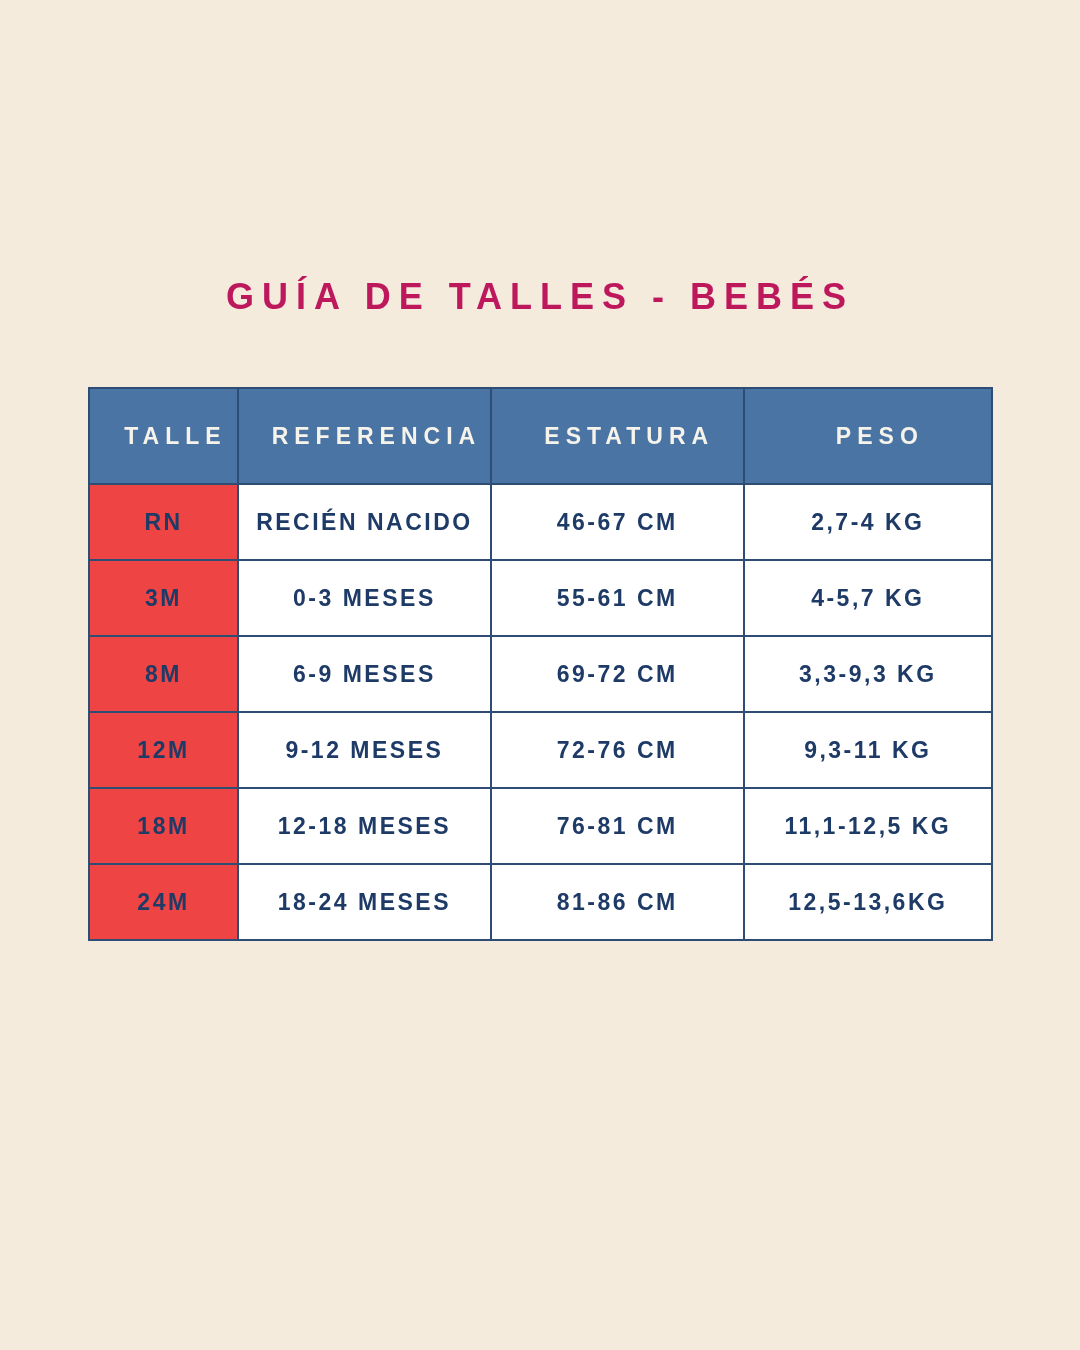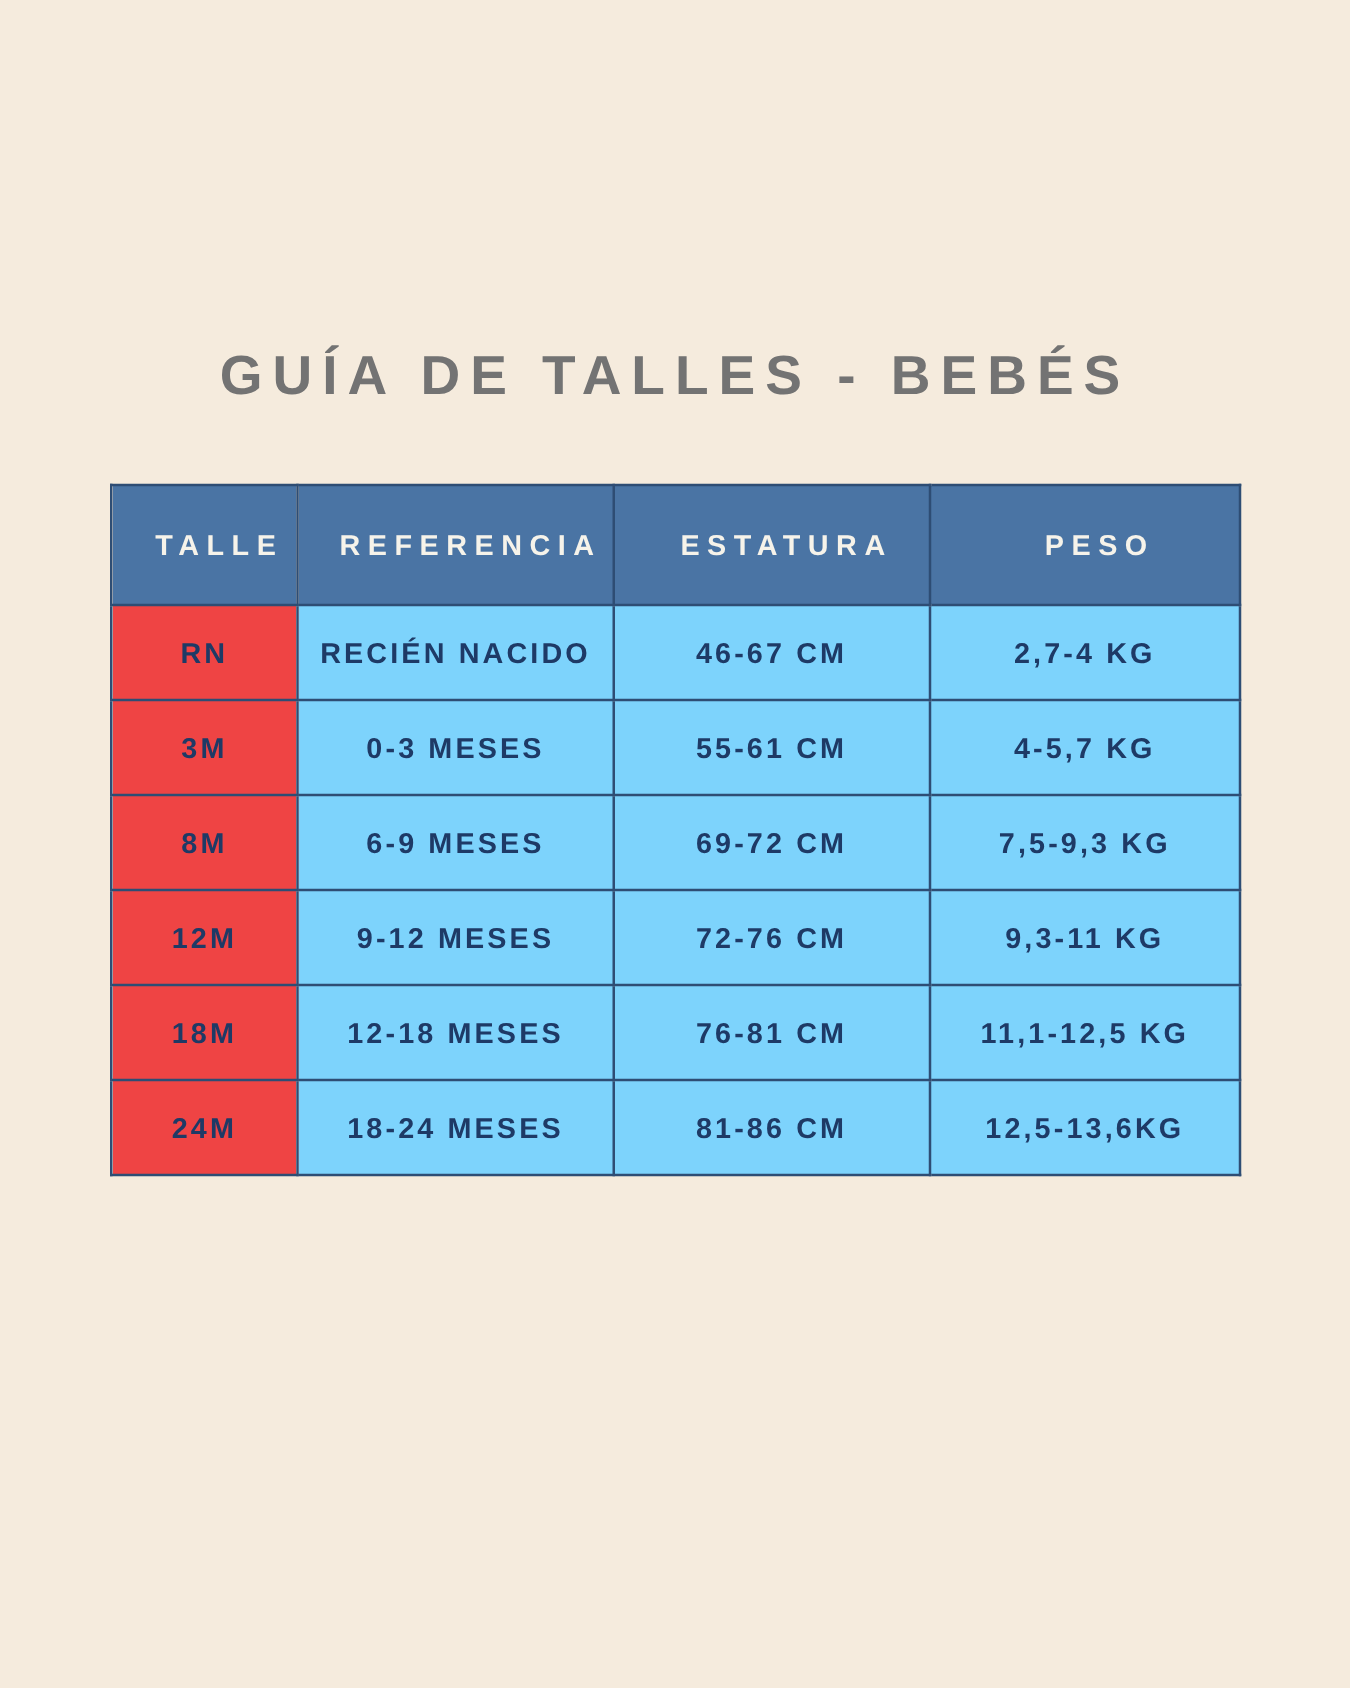--- a/index.html
+++ b/index.html
@@ -14,24 +14,24 @@
     font-family: "Liberation Sans", sans-serif;
     overflow: hidden;
   }
   .title {
     position: absolute;
     top: 276px;
     left: 0;
     width: 1080px;
     margin: 0;
     text-align: center;
-    font-size: 44px;
+    font-size: 36px;
     font-weight: 700;
     letter-spacing: 8px;
-    color: #737373;
+    color: #be185d;
     white-space: nowrap;
   }
   .size-table {
     position: absolute;
     left: 88px;
     top: 387px;
     width: 905px;
     border-collapse: collapse;
     table-layout: fixed;
   }
@@ -46,21 +46,21 @@
   .size-table thead th {
     background: #4a74a4;
     color: #f6f3ea;
     height: 92px;
     font-size: 23px;
     font-weight: 700;
     letter-spacing: 6px;
     padding-left: 25px;
   }
   .size-table td {
-    background: #7dd3fc;
+    background: #ffffff;
     color: #1e3a66;
     height: 72px;
     font-size: 23px;
     font-weight: 700;
     letter-spacing: 2.5px;
   }
   .size-table td.size-col {
     background: #ef4444;
   }
   col.c-talle { width: 16.5%; }
@@ -100,21 +100,21 @@
       <tr>
         <td class="size-col">3M</td>
         <td>0-3 MESES</td>
         <td>55-61 CM</td>
         <td>4-5,7 KG</td>
       </tr>
       <tr>
         <td class="size-col">8M</td>
         <td>6-9 MESES</td>
         <td>69-72 CM</td>
-        <td>7,5-9,3 KG</td>
+        <td>3,3-9,3 KG</td>
       </tr>
       <tr>
         <td class="size-col">12M</td>
         <td>9-12 MESES</td>
         <td>72-76 CM</td>
         <td>9,3-11 KG</td>
       </tr>
       <tr>
         <td class="size-col">18M</td>
         <td>12-18 MESES</td>

